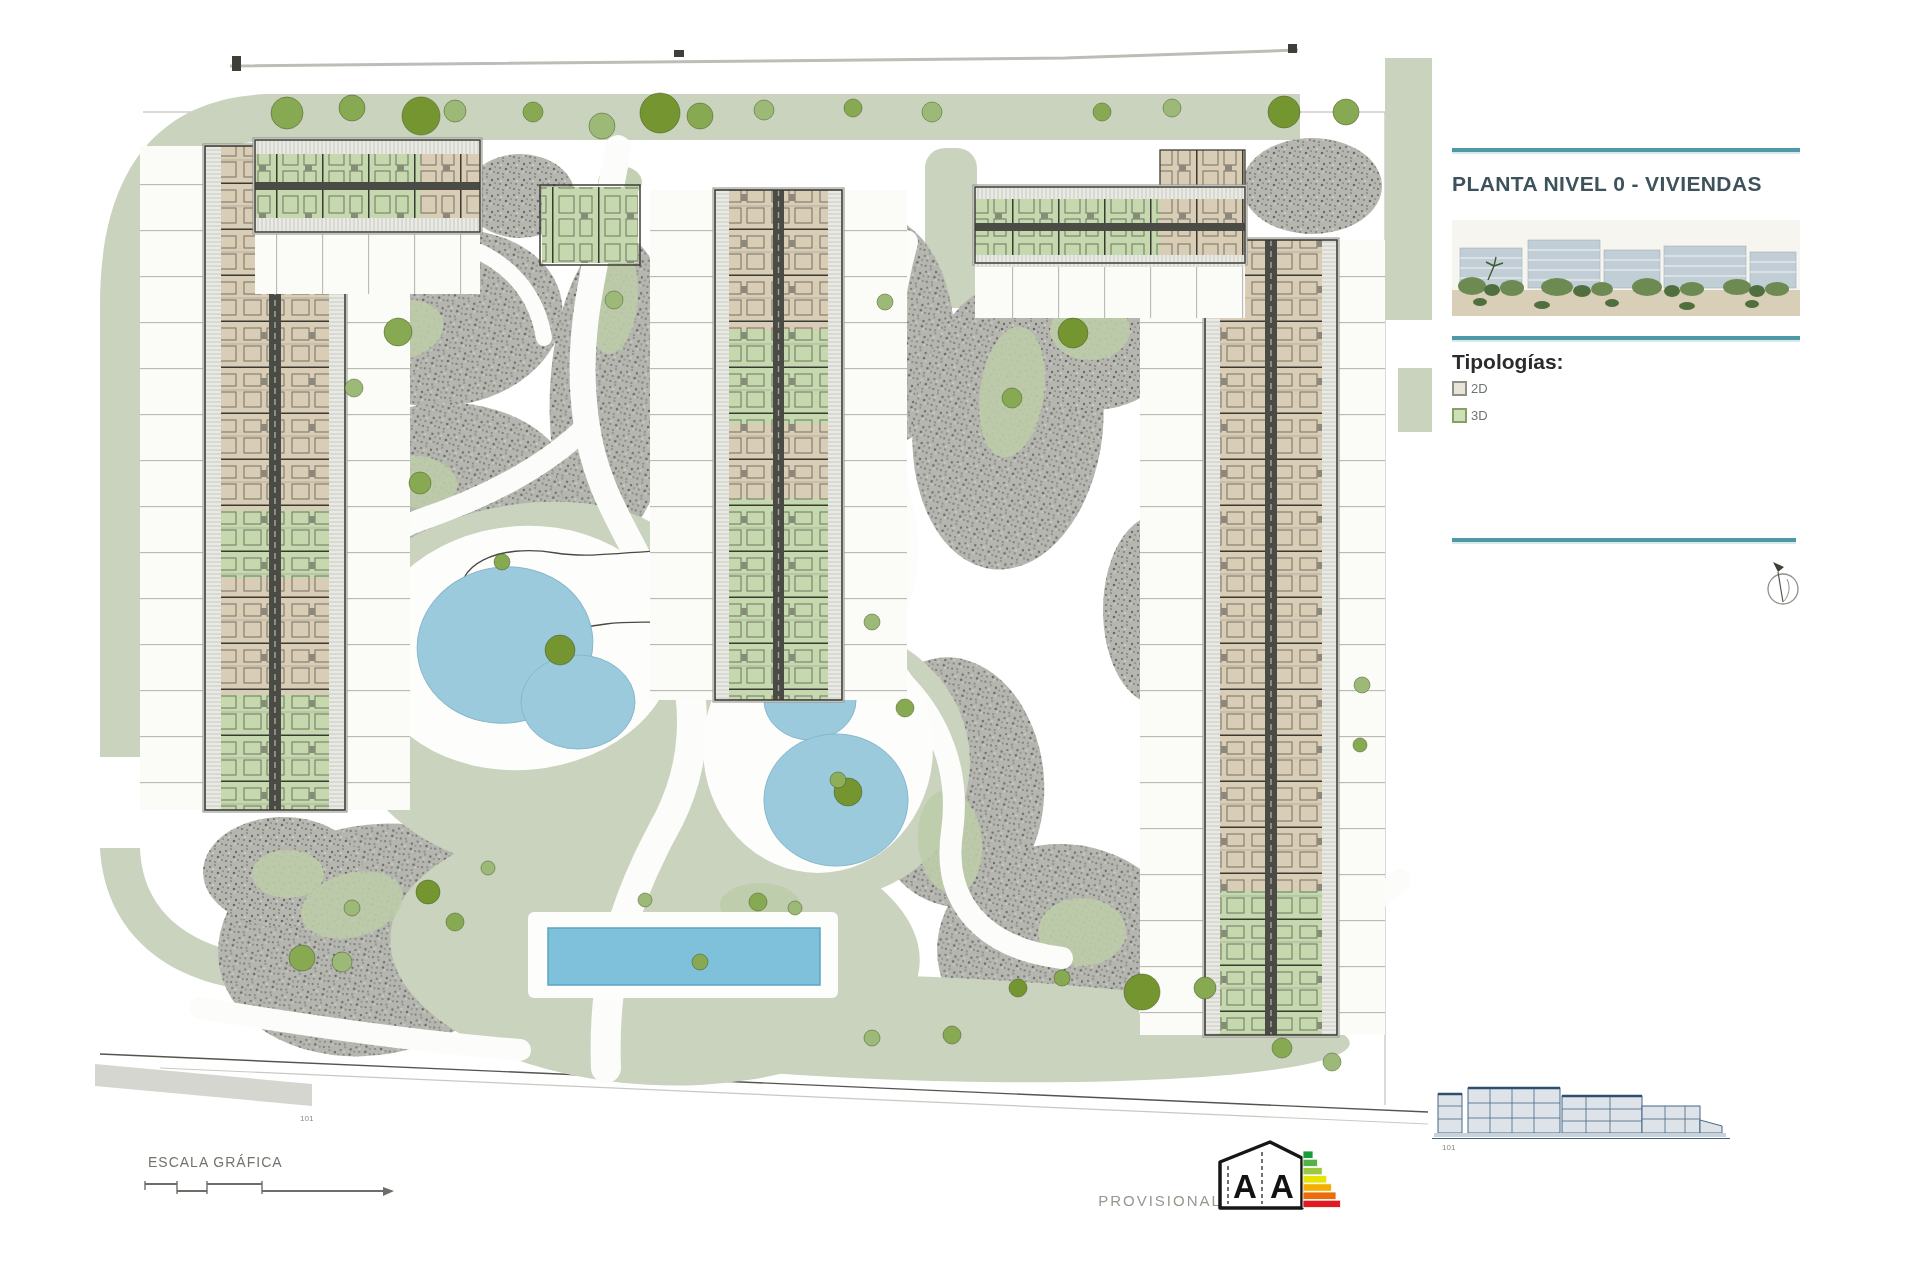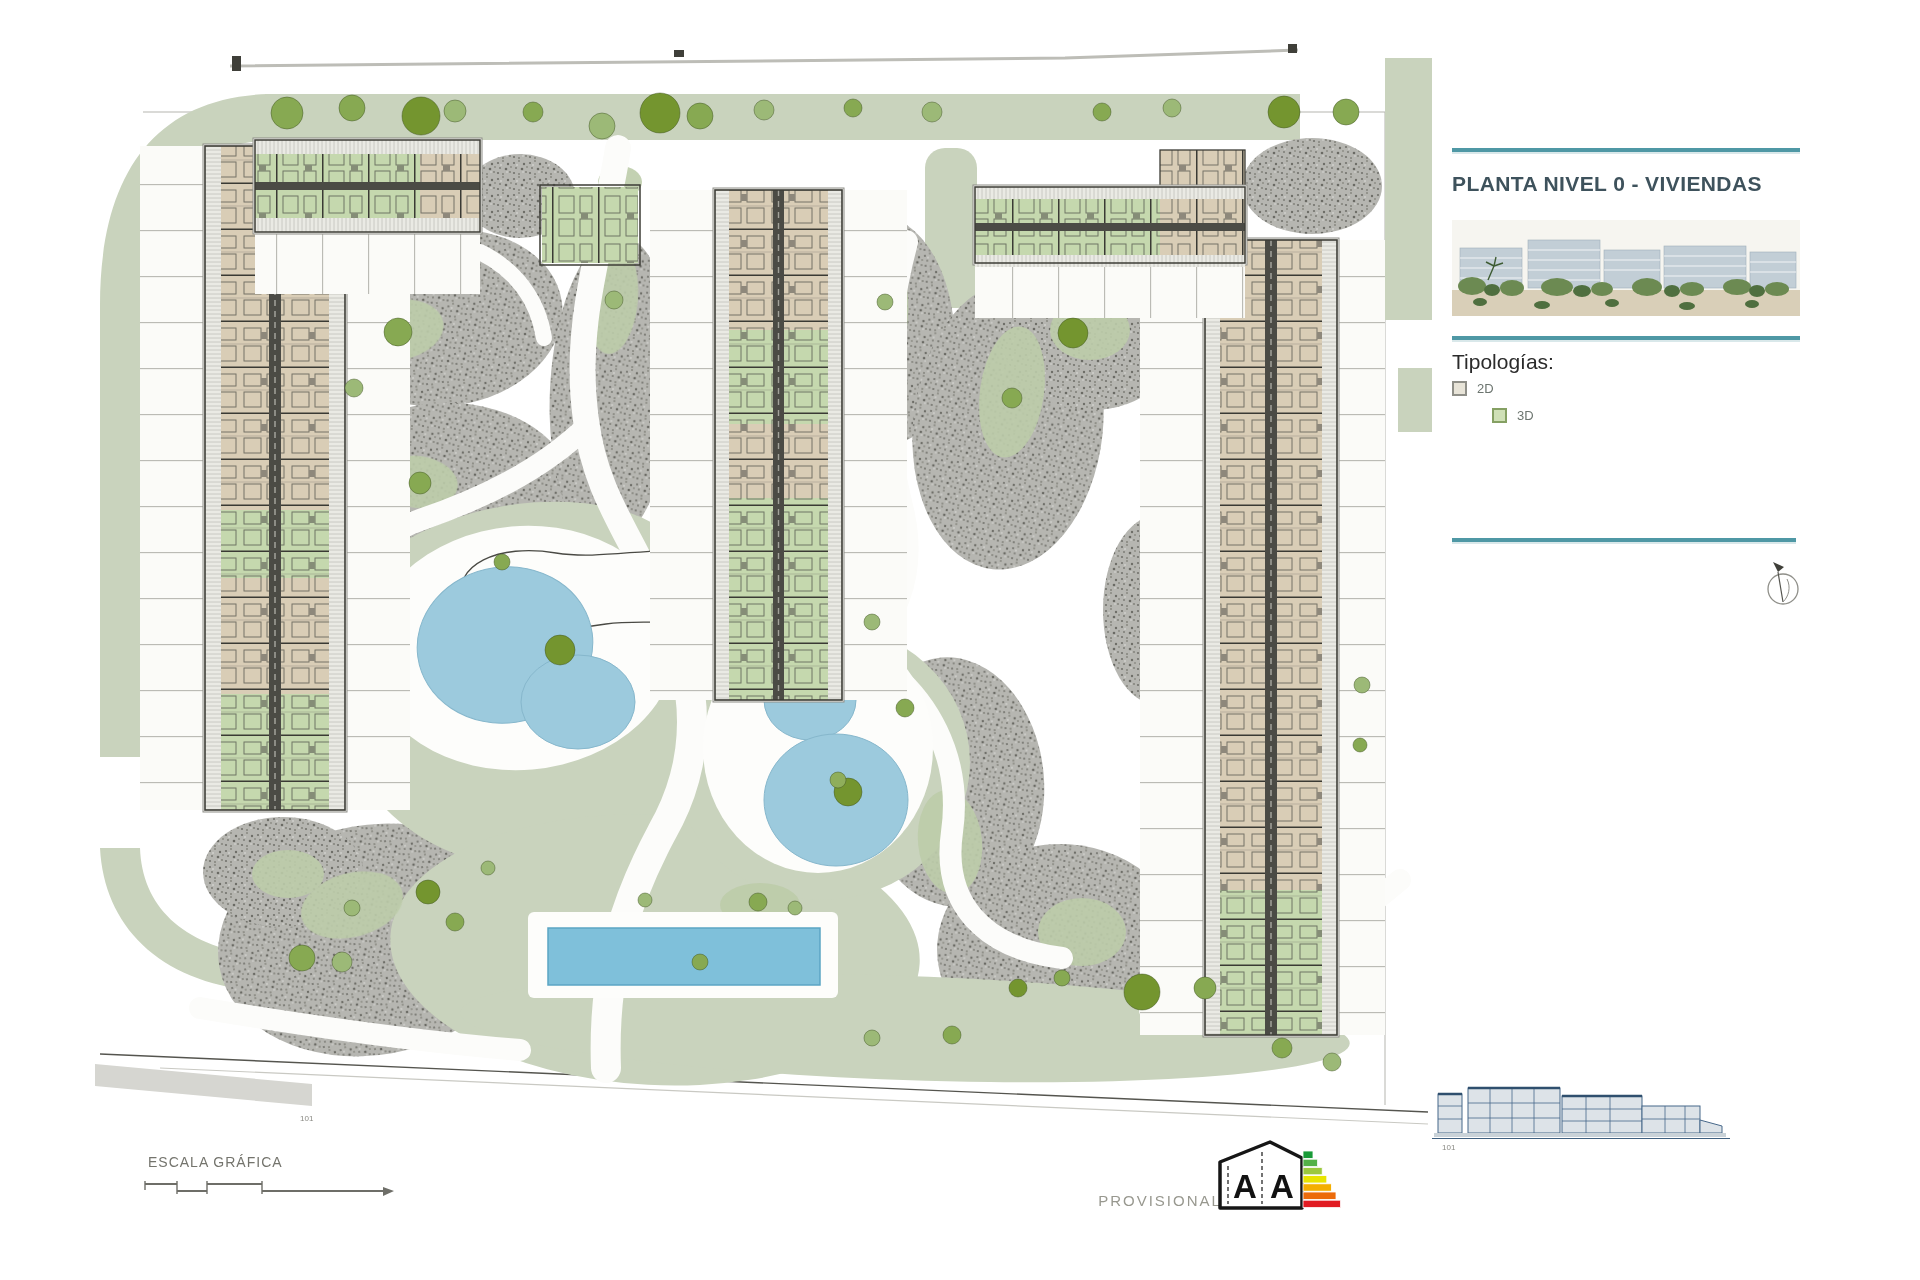--- a/index.html
+++ b/index.html
@@ -5,23 +5,23 @@
   html,body{margin:0;padding:0;background:#ffffff;}
   .stage{position:relative;width:1920px;height:1280px;background:#ffffff;overflow:hidden;
          font-family:"Liberation Sans", sans-serif;}
   .plan-svg{position:absolute;left:0;top:0;width:1920px;height:1280px;}
   .panel-rule{position:absolute;left:1452px;width:348px;height:4px;background:#4f98a5;
               box-shadow:0 2px 0 #d9e8ea;}
   #rule1{top:148px;} #rule2{top:336px;} #rule3{top:538px;width:344px;}
   .panel-title{position:absolute;left:1452px;top:172px;width:360px;
                font-size:21px;font-weight:600;color:#3e525c;letter-spacing:.4px;}
   .render-img{position:absolute;left:1452px;top:220px;width:348px;height:96px;}
-  .typ-heading{position:absolute;left:1452px;top:350px;font-size:21px;font-weight:400;color:#2b2b2b;}
-  .legend-row{position:absolute;left:1452px;display:flex;align-items:flex-end;gap:10px;}
-  #legend-2d{top:381px;} #legend-3d{top:408px;margin-left:40px;}
+  .typ-heading{position:absolute;left:1452px;top:350px;font-size:21px;font-weight:700;color:#2b2b2b;}
+  .legend-row{position:absolute;left:1452px;display:flex;align-items:flex-end;gap:4px;}
+  #legend-2d{top:381px;} #legend-3d{top:408px;}
   .sw{display:inline-block;width:15px;height:15px;box-sizing:border-box;}
   .sw-2d{background:#e8e4d8;border:2px solid #8f8f88;}
   .sw-3d{background:#cfe0b6;border:2px solid #85a063;}
   .legend-label{font-size:13px;color:#6c756f;}
   text{font-family:"Liberation Sans", sans-serif;}
   .t-scale{font-size:14px;fill:#74746d;letter-spacing:1px;}
   .t-tiny{font-size:8px;fill:#8a8a84;}
   .t-prov{font-size:15px;fill:#98988f;letter-spacing:2px;}
   .t-energy{font-size:33px;font-weight:bold;fill:#121212;}
 </style>

